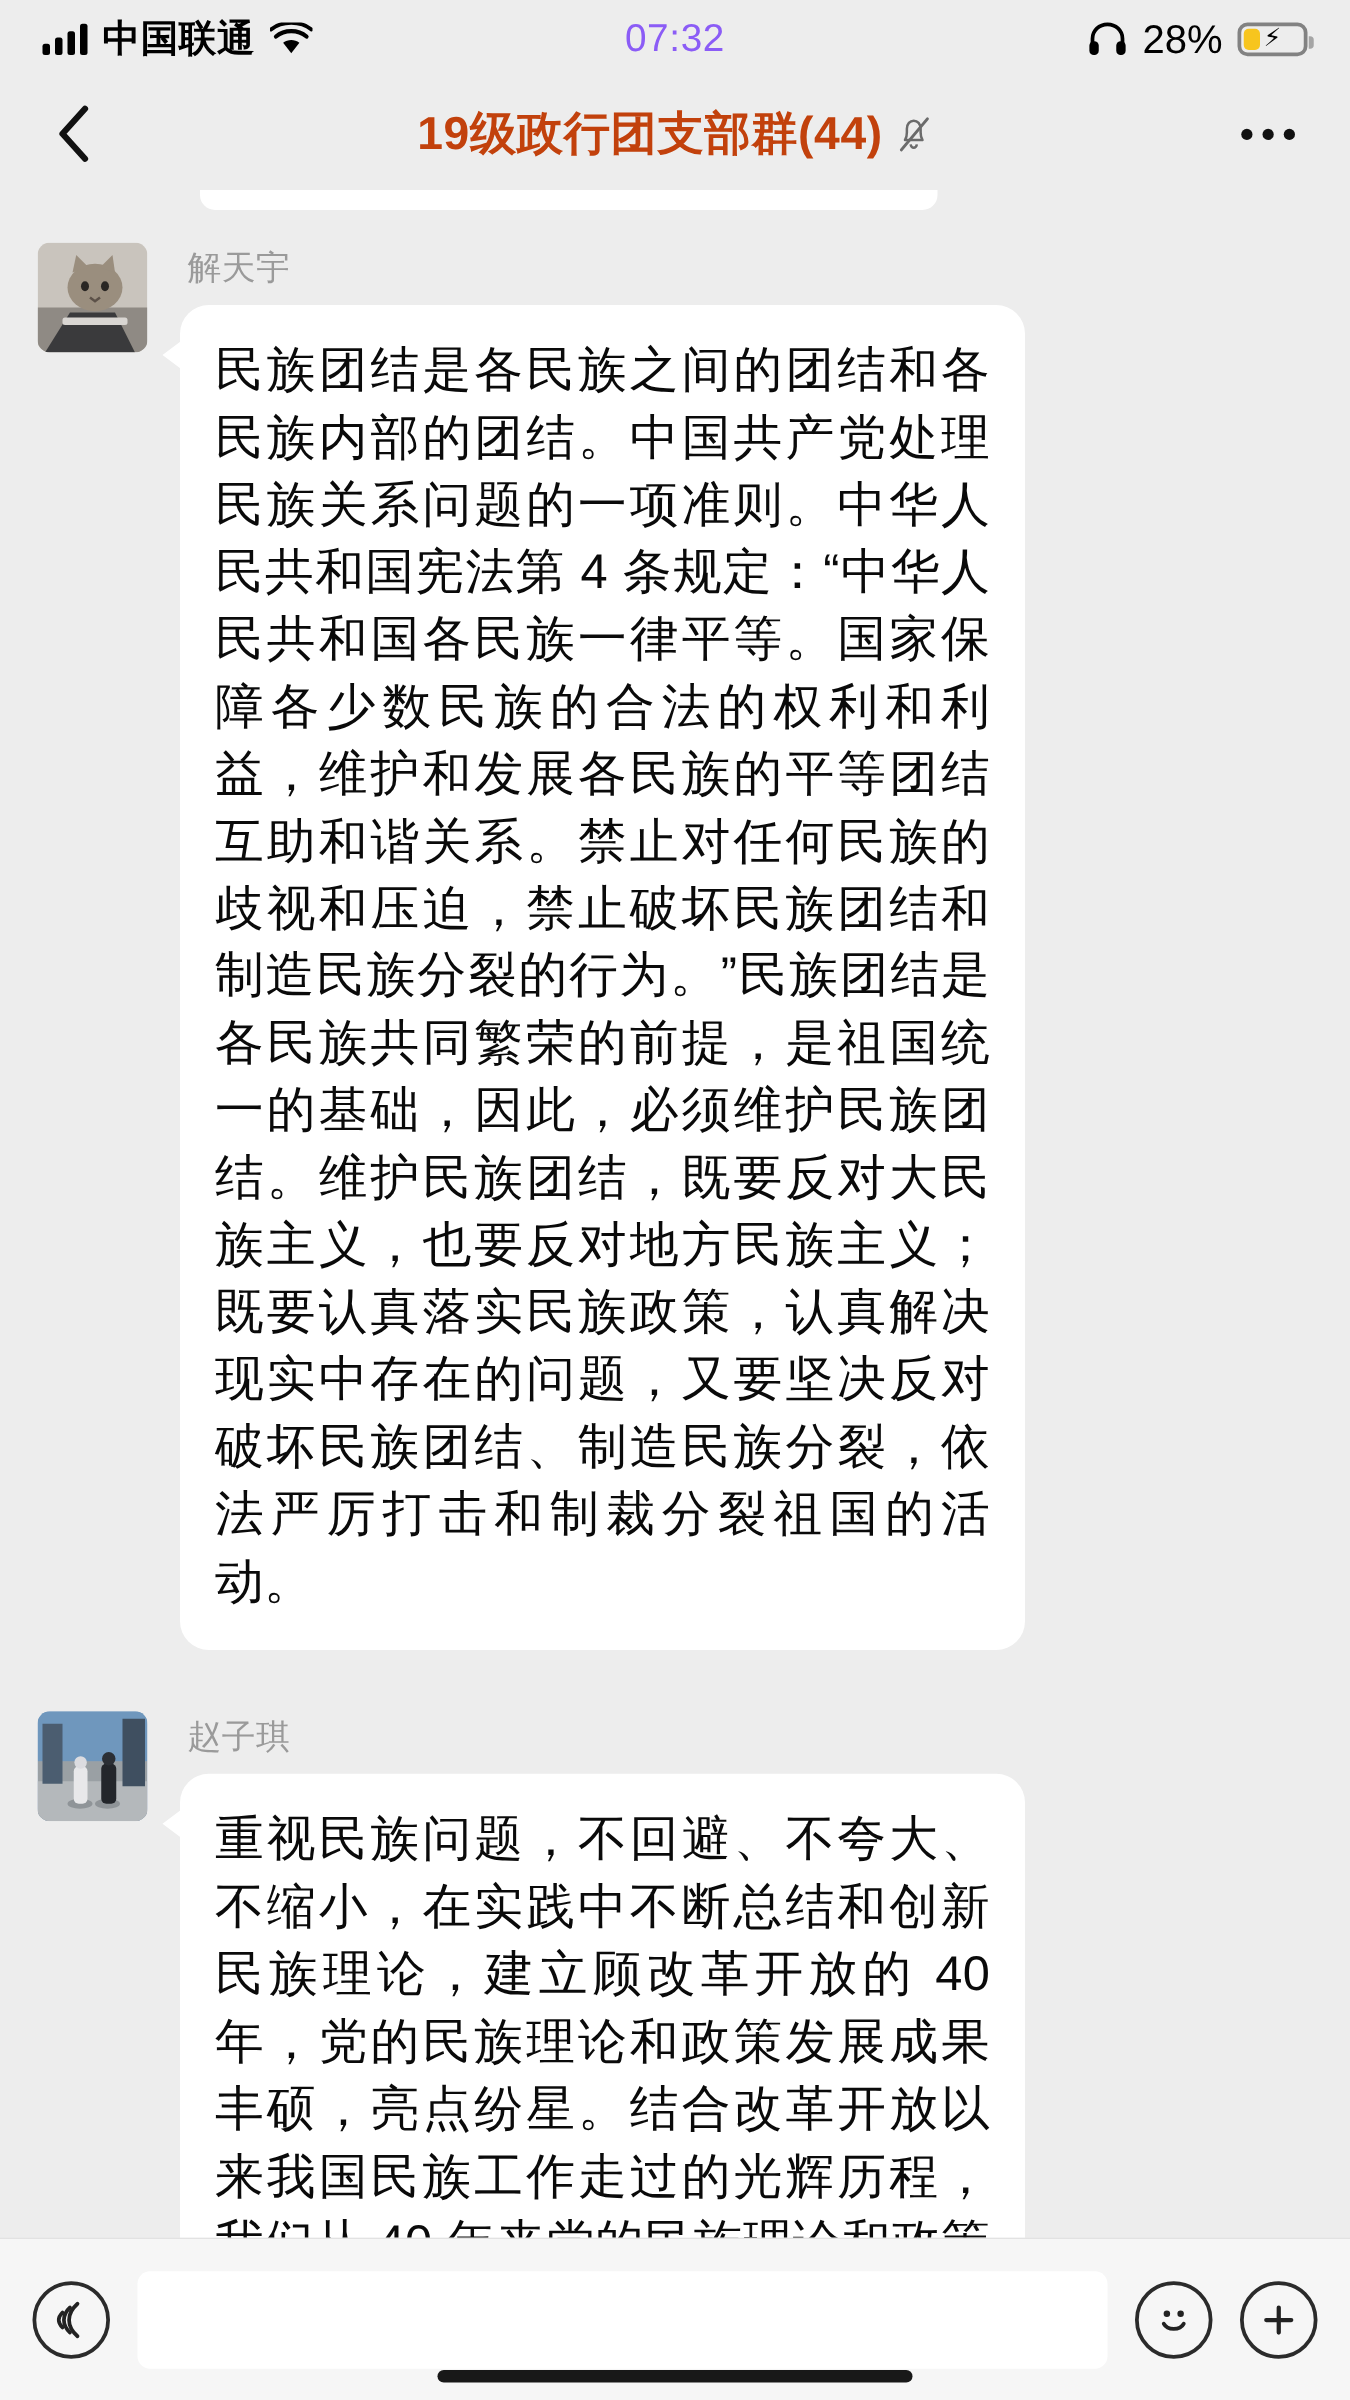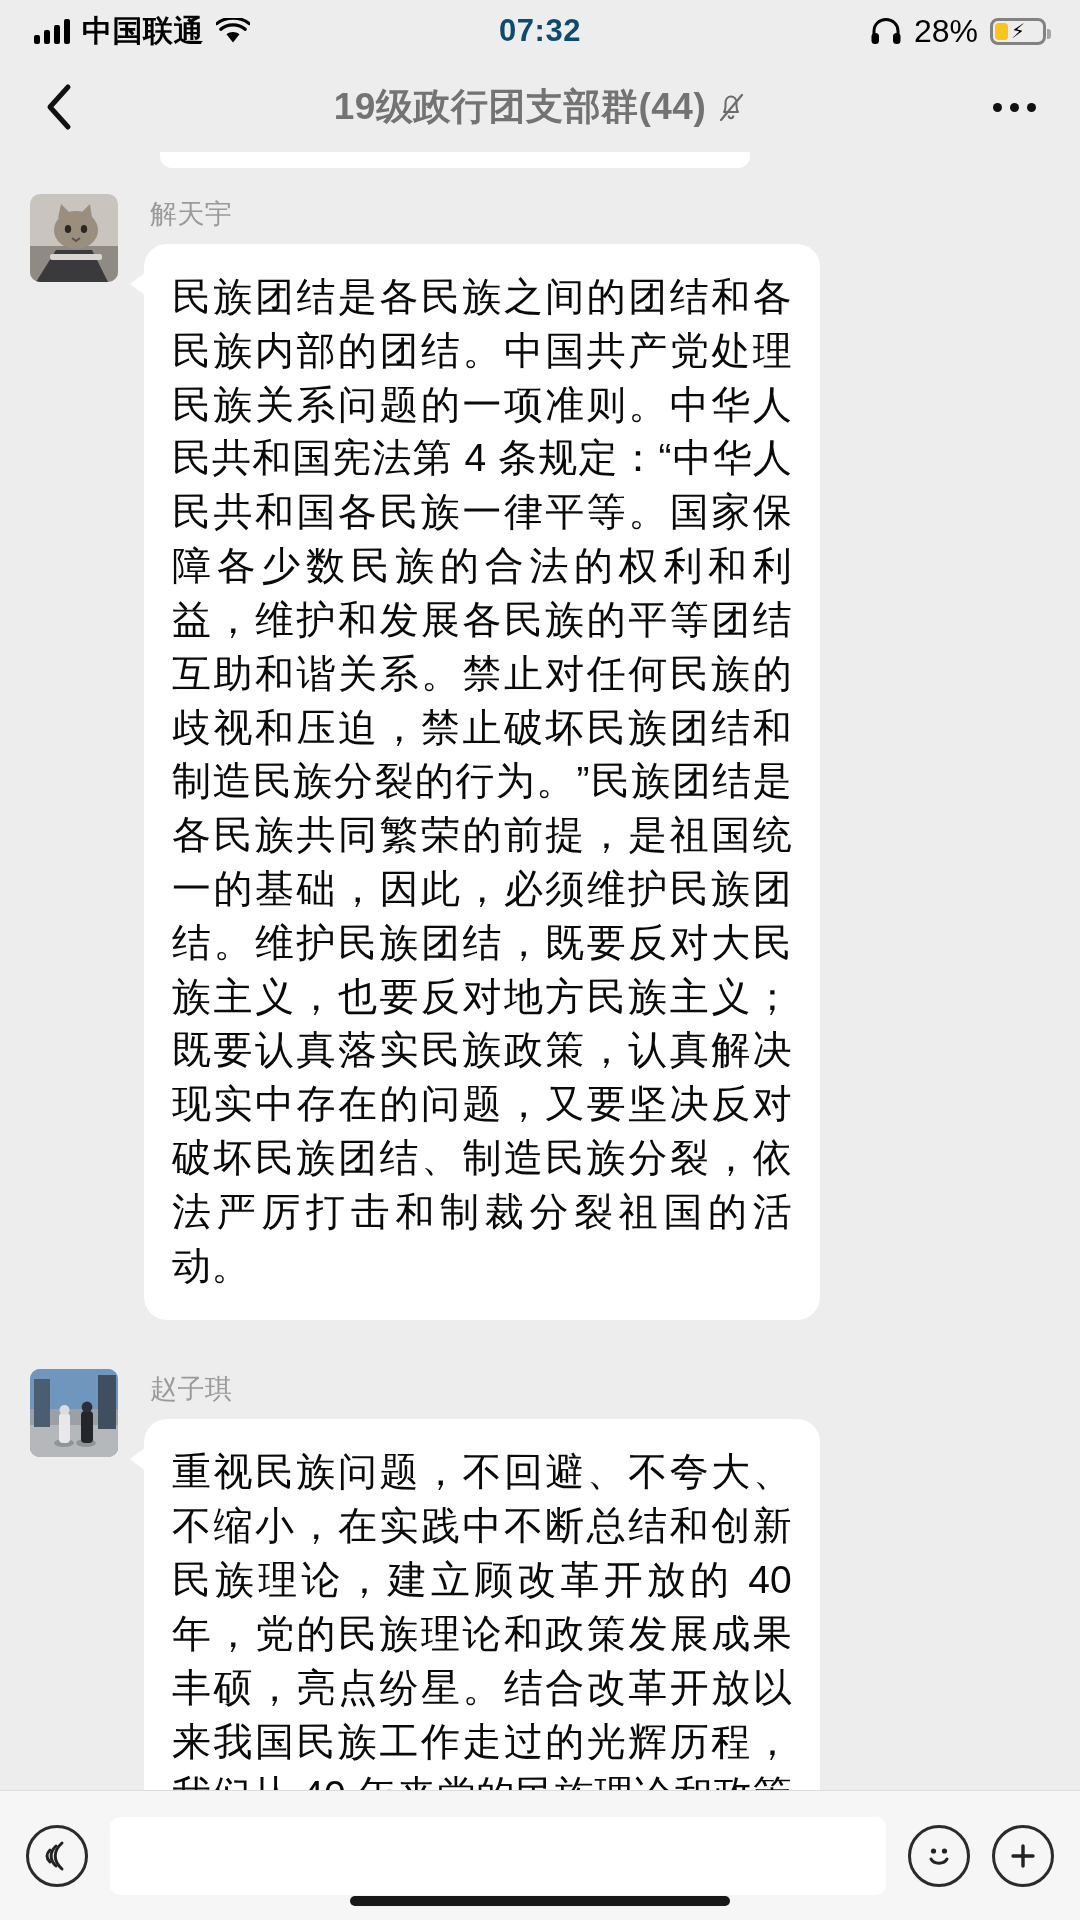--- a/index.html
+++ b/index.html
@@ -61,22 +61,22 @@
     color: #000;
     letter-spacing: 0.5px;
   }
   .wifi-icon { width: 34px; height: 26px; position: relative; }
   .wifi-icon svg { display: block; }
   .status-center {
     position: absolute;
     left: 0; right: 0;
     text-align: center;
     font-size: 31px;
-    font-weight: 700;
-    color: #0c4a6e;
+    font-weight: 400;
+    color: #8b5cf6;
     letter-spacing: 0.5px;
     pointer-events: none;
   }
   .status-right {
     margin-left: auto;
     display: flex;
     align-items: center;
     gap: 12px;
   }
   .headphone-icon { width: 32px; height: 28px; }
@@ -144,21 +144,21 @@
     left: 0; right: 0;
     display: flex;
     align-items: center;
     justify-content: center;
     gap: 10px;
     pointer-events: none;
   }
   .nav-title {
     font-size: 37px;
     font-weight: 700;
-    color: #737373;
+    color: #c2410c;
     letter-spacing: 0.5px;
   }
   .mute-icon { width: 30px; height: 34px; }
   .more-btn {
     margin-left: auto;
     width: 60px;
     height: 46px;
     display: flex;
     align-items: center;
     justify-content: center;

